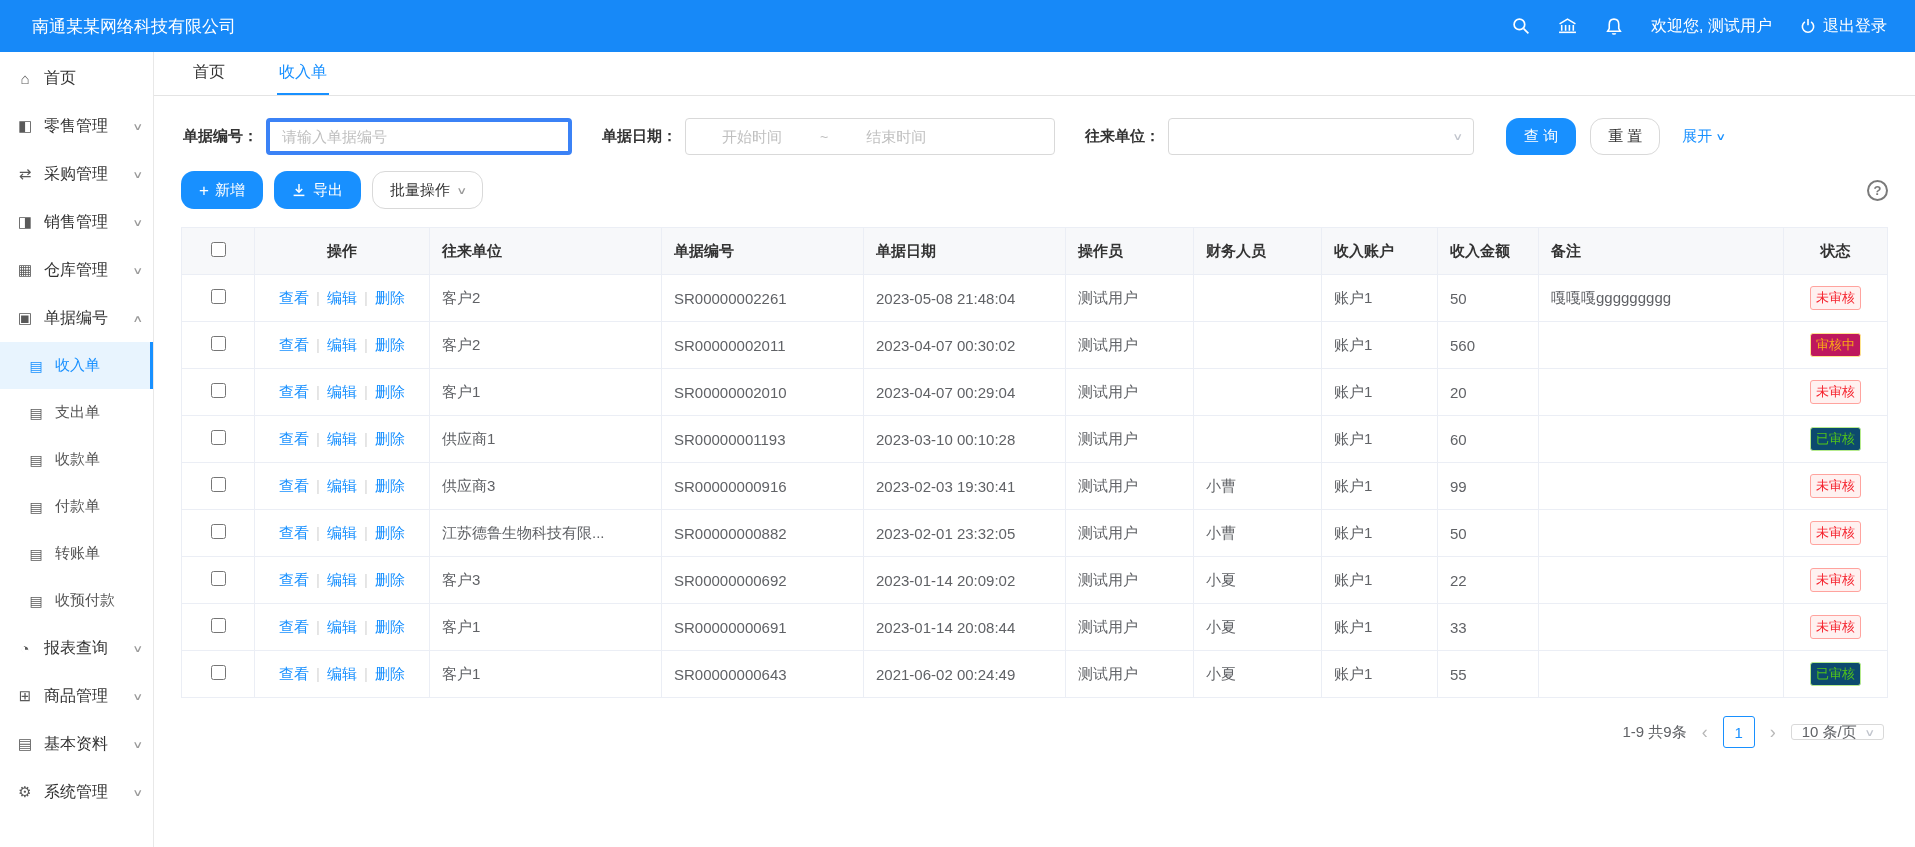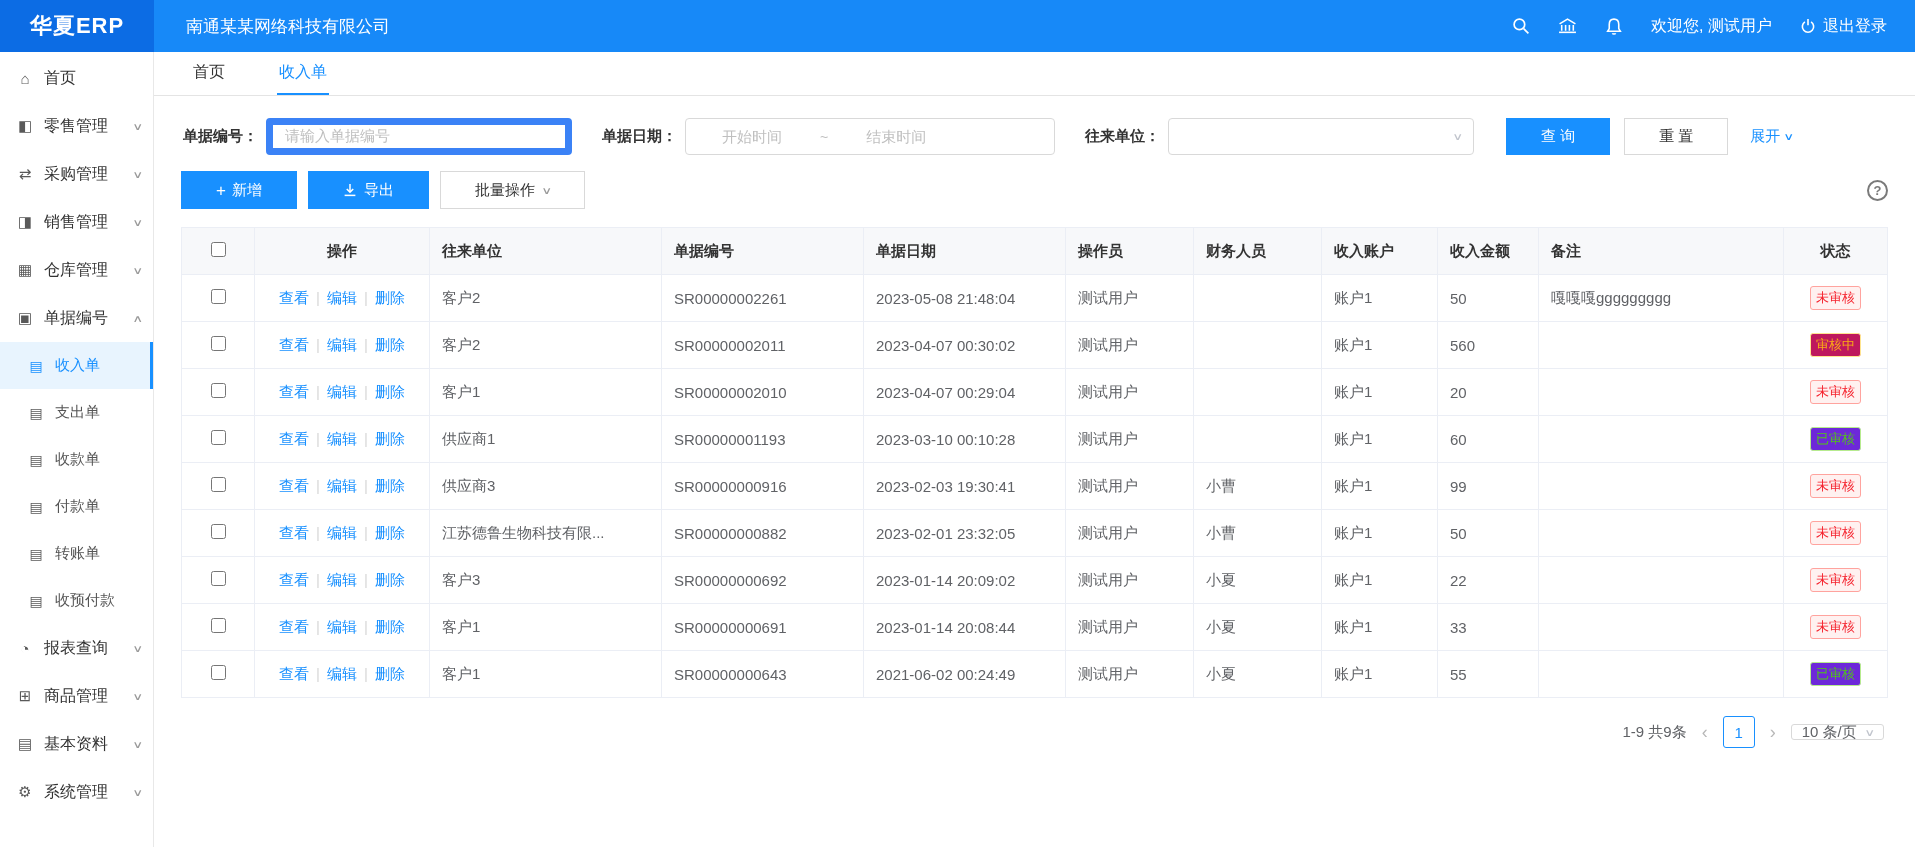--- a/index.html
+++ b/index.html
@@ -31,31 +31,31 @@
   .main{flex:1;display:flex;flex-direction:column;overflow:hidden}
   .tabbar{height:44px;border-bottom:1px solid #e4e4e4;display:flex;align-items:stretch;padding-left:37px;gap:50px}
   .tab{display:flex;align-items:center;font-size:16px;color:#333;cursor:pointer;border-bottom:2px solid transparent;padding:0 2px}
   .tab.active{color:#1890ff;border-bottom-color:#1890ff}
   .content{padding:0 27px;flex:1}
 
   
   .filters{display:flex;align-items:center;padding:22px 0 16px}
   .flabel{font-size:15px;font-weight:bold;color:#333;margin:0 8px 0 30px;white-space:nowrap}
   .flabel.first{margin-left:2px}
-  .finput{height:37px;border:7px solid #3b82f6;border-radius:4px;padding:0 12px;font-size:15px;color:#333;width:306px;outline:none;font-family:Liberation Serif, serif}
+  .finput{height:37px;border:4px solid #3b82f6;border-radius:4px;padding:0 12px;font-size:15px;color:#333;width:306px;outline:none;font-family:Liberation Sans, sans-serif}
   .finput::placeholder{color:#bfbfbf}
   .dategroup{height:37px;border:1px solid #d9d9d9;border-radius:4px;display:flex;align-items:center;width:370px;padding:0 6px;background:#fff}
   .dategroup input{border:none;outline:none;width:120px;text-align:center;font-size:15px;font-family:inherit;min-width:0}
   .dategroup input::placeholder{color:#bfbfbf}
   .date-sep{color:#bfbfbf;font-size:14px;padding:0 8px}
   .fselect{height:37px;border:1px solid #d9d9d9;border-radius:4px;display:flex;align-items:center;justify-content:flex-end;width:306px;padding:0 12px;cursor:pointer;background:#fff}
   .sel-chevron{color:#c0c4cc;font-size:10px;transform:scaleX(1.5)}
 
-  .btn{height:37px;border-radius:0;font-size:15px;display:inline-flex;align-items:center;justify-content:center;
-       cursor:pointer;border:1px solid transparent;padding:0 34px;font-family:inherit;white-space:nowrap}
+  .btn{height:37px;border-radius:13px;font-size:15px;display:inline-flex;align-items:center;justify-content:center;
+       cursor:pointer;border:1px solid transparent;padding:0 17px;font-family:inherit;white-space:nowrap}
   .btn-primary{background:#1890ff;color:#fff}
   .btn-default{background:#fff;border-color:#d9d9d9;color:#333}
   .search-btn{margin-left:32px}
   .reset-btn{margin-left:14px}
   .expand-link{color:#1890ff;font-size:15px;margin-left:22px;display:flex;align-items:center;gap:5px;cursor:pointer}
   .exp-chevron{font-size:10px;transform:scaleX(1.5)}
 
   
   .toolbar{display:flex;align-items:center;gap:11px;padding-bottom:18px}
   .toolbar .btn{height:38px}
@@ -69,35 +69,34 @@
   table{width:100%;border-collapse:collapse;table-layout:fixed;font-size:15px}
   th,td{border:1px solid #ebeef5;height:47px;padding:0 12px;text-align:left;white-space:nowrap;overflow:hidden;text-overflow:ellipsis}
   th{background:#f7f8fa;color:#333;font-weight:bold}
   td{color:#606266}
   .col-center{text-align:center}
   .op-link{color:#1890ff;text-decoration:none;cursor:pointer}
   .op-divider{color:#d8d8d8;margin:0 7px}
   .badge{display:inline-block;padding:3px 5px;font-size:13px;border-radius:3px;border:1px solid;line-height:1.3}
   .badge.unaudited{color:#f5222d;background:#fff1f0;border-color:#ffa39e}
   .badge.auditing{color:#faad14;background:#be185d;border-color:#ffe58f}
-  .badge.audited{color:#52c41a;background:#6d28d9;border-color:#b7eb8f}
+  .badge.audited{color:#52c41a;background:#0c4a6e;border-color:#b7eb8f}
   input[type=checkbox]{width:15px;height:15px;cursor:pointer}
 
   
   .pagination{display:flex;align-items:center;justify-content:flex-end;gap:13px;padding:18px 4px;color:#606266;font-size:15px}
   .pg-arrow{color:#b8b8b8;font-size:18px;cursor:pointer;padding:0 2px}
   .pg-page{min-width:32px;height:32px;border:1px solid #1890ff;color:#1890ff;border-radius:3px;display:flex;
            align-items:center;justify-content:center;cursor:pointer;background:#fff}
   .pg-size{height:16px;border:1px solid #d9d9d9;border-radius:3px;display:flex;align-items:center;gap:9px;padding:0 10px;cursor:pointer}
 </style>
 </head>
 <body>
 
 <header class="topbar">
-  <div class="logo">华夏ERP</div>
   <div class="company">南通某某网络科技有限公司</div>
   <div class="top-right">
     <span class="hicon">
       <svg width="18" height="18" viewBox="0 0 17 17">
           <circle cx="7" cy="7" r="5" fill="none" stroke="#fff" stroke-width="1.6"></circle>
           <line x1="11" y1="11" x2="15.5" y2="15.5" stroke="#fff" stroke-width="1.6"></line>
         </svg>
     </span>
     <span class="hicon">
       <svg width="19" height="18" viewBox="0 0 18 17">

